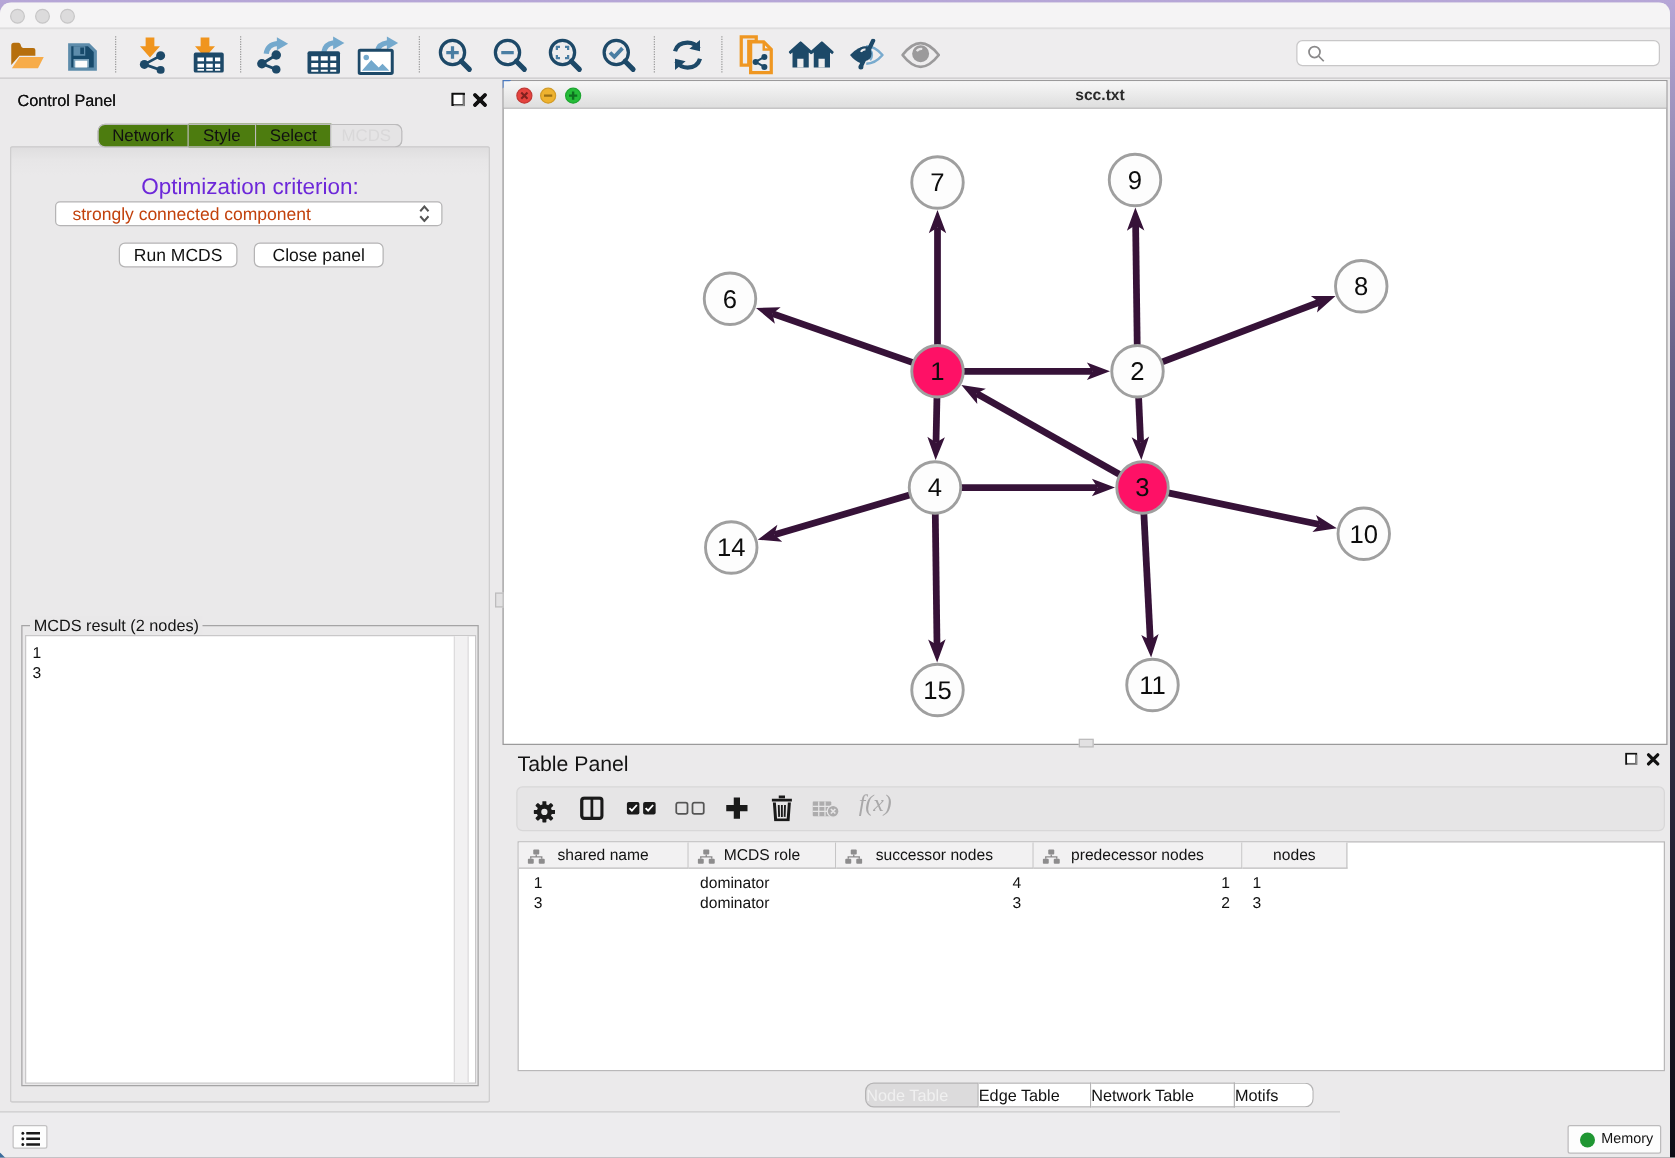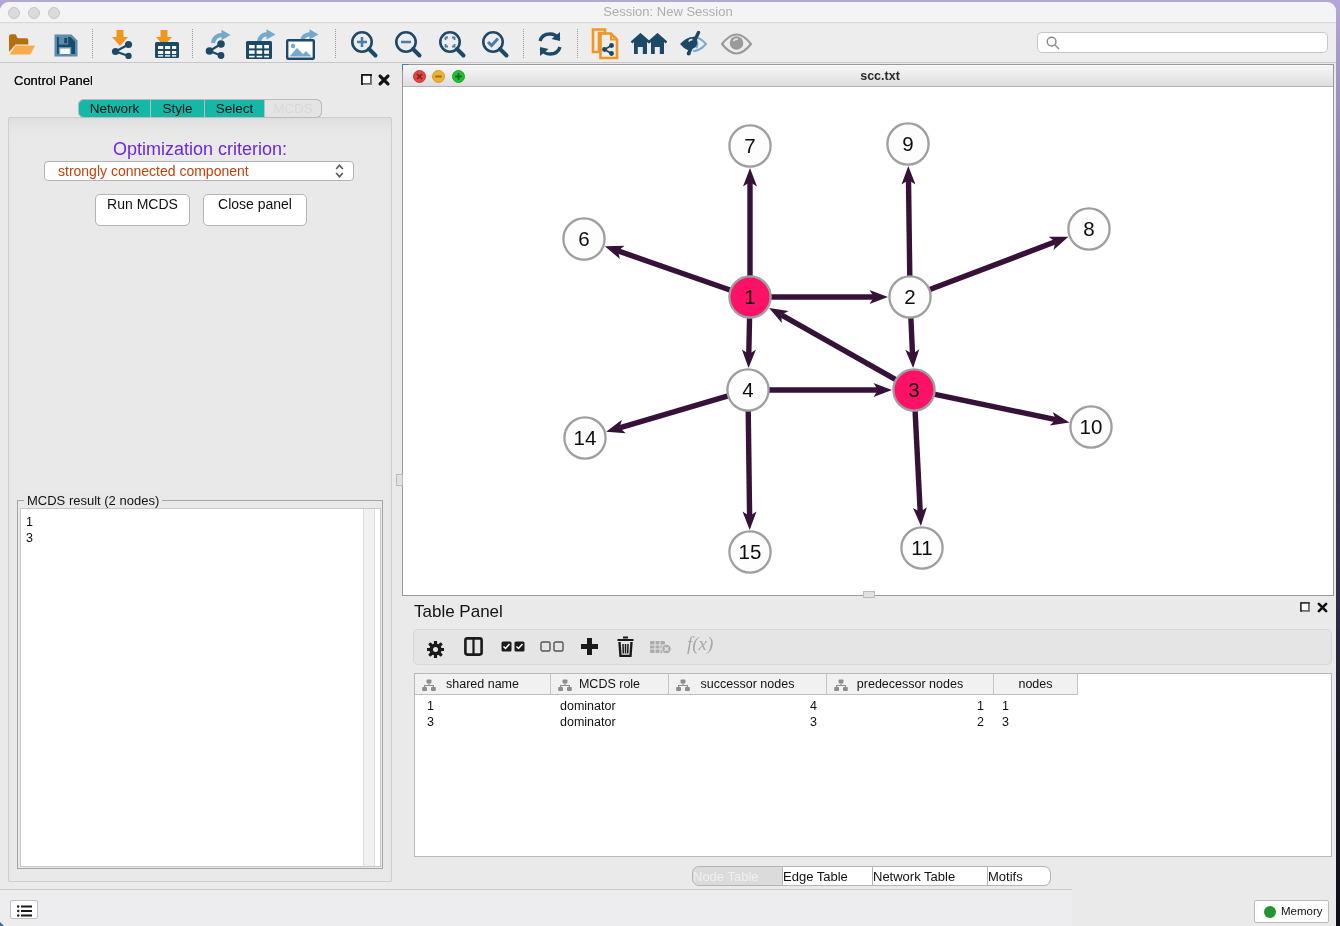--- a/index.html
+++ b/index.html
@@ -18,25 +18,25 @@
 .tl { position:absolute; top:5px; width:12px; height:12px; border-radius:50%; background:#dcdbdc; border:1px solid #c7c6c7; }
 .apptitle { position:absolute; top:2px; left:0; width:1336px; text-align:center; font-size:13px; color:#aeacae; }
 
 .toolbar { position:absolute; left:0; top:22px; width:1336px; height:39px; background:#eeedee; border-bottom:1px solid #c9c7c9; }
 .tsep { position:absolute; top:5px; height:29px; width:0; border-left:1px dotted #9a9a9a; }
 .ticon { position:absolute; }
 .searchbox { position:absolute; left:1037px; top:8px; width:291px; height:21px; background:#fff; border:1px solid #c8c7c8; border-radius:5px; }
 
 .cp-title { position:absolute; left:14px; top:71px; font-size:13px; color:#131313; }
 .cptabs { position:absolute; top:97px; height:19px; font-size:13.5px; color:#111; }
-.cptab { position:absolute; top:0; height:19px; background:#14b8a6; border:1px solid #bcbbbc; line-height:18px; text-align:center; }
+.cptab { position:absolute; top:0; height:19px; background:#4d7c0f; border:1px solid #bcbbbc; line-height:18px; text-align:center; }
 .cp-content { position:absolute; left:8px; top:115px; width:384px; height:765px; background:linear-gradient(180deg,#dfdedf 0px,#e7e6e7 10px,#eae9ea 22px,#eae9ea 100%); border:1px solid #cfcecf; border-radius:2px; }
 .opt-label { position:absolute; left:0; top:137px; width:400px; text-align:center; font-size:18px; color:#6d28d9; }
 .dropdown { position:absolute; left:44px; top:159px; width:310px; height:20px; background:#fff; border:1px solid #b5b4b5; border-radius:4px; font-size:14px; line-height:18px; padding-left:13px; color:#c2410c; }
-.btn { position:absolute; top:192px; height:32px; background:#fff; border:1px solid #b5b4b5; border-radius:5px; font-size:14px; line-height:18px; text-align:center; color:#111; }
+.btn { position:absolute; top:192px; height:20px; background:#fff; border:1px solid #b5b4b5; border-radius:5px; font-size:14px; line-height:18px; text-align:center; color:#111; }
 .mcds-box { position:absolute; left:17px; top:498px; width:366px; height:369px; border:1px solid #a5a4a5; }
 .mcds-label { position:absolute; left:6px; top:-8px; background:#e9e8e9; padding:0 3px; font-size:13px; color:#131313; }
 .mcds-text { position:absolute; left:2px; top:7px; width:361px; height:359px; background:#fff; border:1px solid #c9c8c9; font-size:12.5px; line-height:16px; padding:5px 0 0 5px; color:#111; }
 .mcds-scroll { position:absolute; right:5px; top:0px; bottom:0px; width:12px; background:#f2f1f2; border-left:1px solid #dddcdd; border-right:1px solid #dddcdd; }
 
 .netwin { position:absolute; left:402px; top:62px; width:932px; height:532px; border:1px solid #9b9a9b; background:#fff; }
 .nettitle { position:absolute; left:0; top:0; width:930px; height:22px; background:linear-gradient(180deg,#f7f7f7,#dedede); border-bottom:1px solid #b4b3b4; }
 .mac { position:absolute; top:4.5px; width:13px; height:13px; border-radius:50%; }
 .nettitletext { position:absolute; left:12px; top:4px; width:930px; text-align:center; font-size:12.5px; font-weight:700; color:#2a2a2a; }
 
@@ -52,21 +52,20 @@
 .sb-left { position:absolute; left:10px; top:10px; width:28px; height:19px; background:#fdfdfd; border:1px solid #c2c1c2; border-radius:2px; }
 .sb-mem { position:absolute; left:1254px; top:10px; width:75px; height:23px; background:#fdfdfd; border:1px solid #bcbbbc; border-radius:2px; font-size:11.5px; color:#111; }
 </style>
 </head>
 <body>
 <div class="window">
   <div class="titlebar">
     <div class="tl" style="left:8px;"></div>
     <div class="tl" style="left:28px;"></div>
     <div class="tl" style="left:48px;"></div>
-    <div class="apptitle">Session: New Session</div>
   </div>
   <div class="toolbar" id="toolbar">
 
     <svg class="ticon" style="left:8px; top:9px;" width="28" height="23" viewBox="0 0 28 23">
       <path d="M1 19 L1 3.5 Q1 1.2 3.2 1.2 L6.8 1.2 Q8 1.2 8.4 2.4 L9 4.2 Q9.4 5.3 10.6 5.3 L18.6 5.3 Q20.3 5.3 20.3 7 L20.3 11.5 L7.5 11.5 Z" fill="#b66f0d"></path>
       <path d="M1.5 21.5 L7.6 12.6 L27 12.6 L22.4 21.5 Z" fill="#f7ac49"></path>
     </svg>
 
     <svg class="ticon" style="left:54px; top:10px;" width="24" height="23" viewBox="0 0 24 23">
       <path d="M0.5 0.5 L17.5 0.5 L23.5 6.5 L23.5 22.5 L0.5 22.5 Z" fill="#5d8cab"></path>

